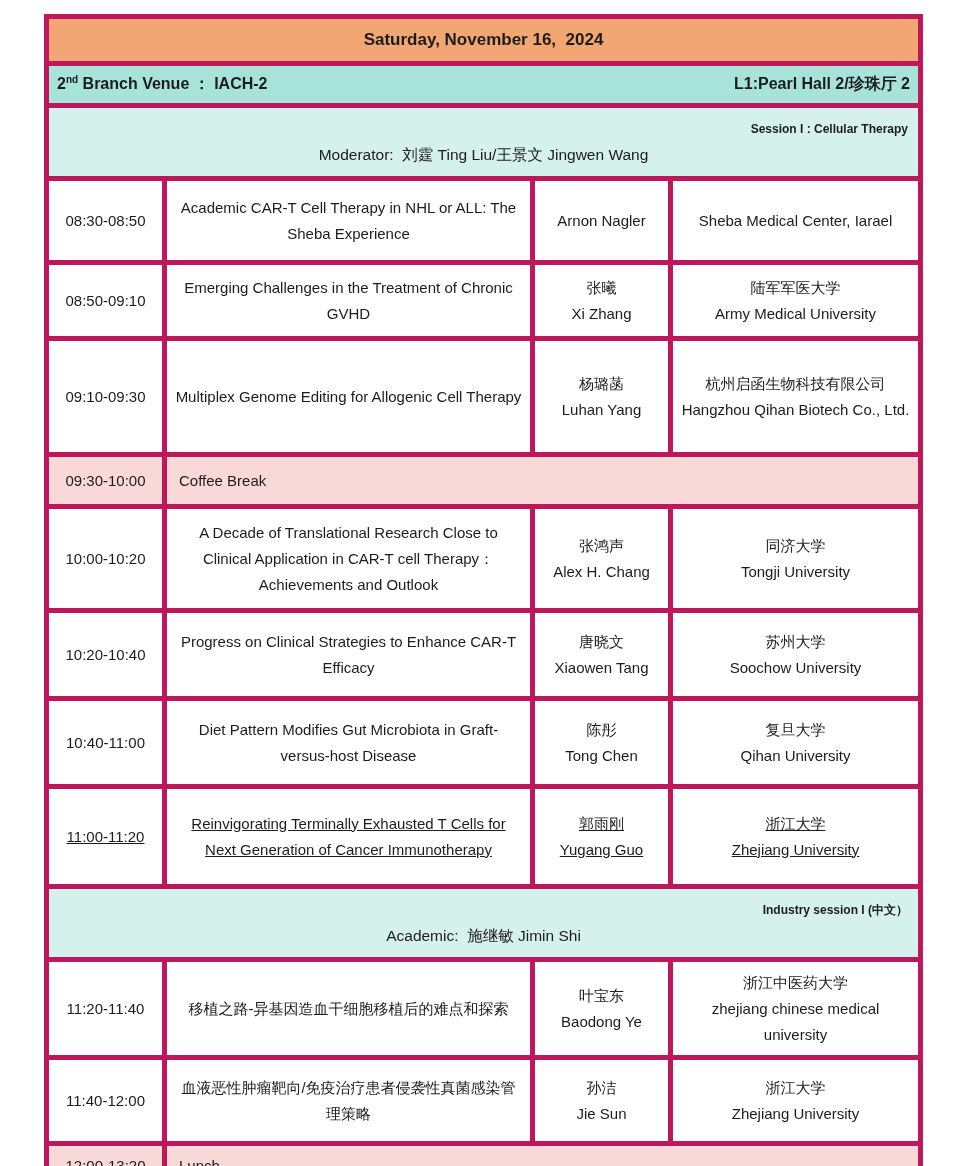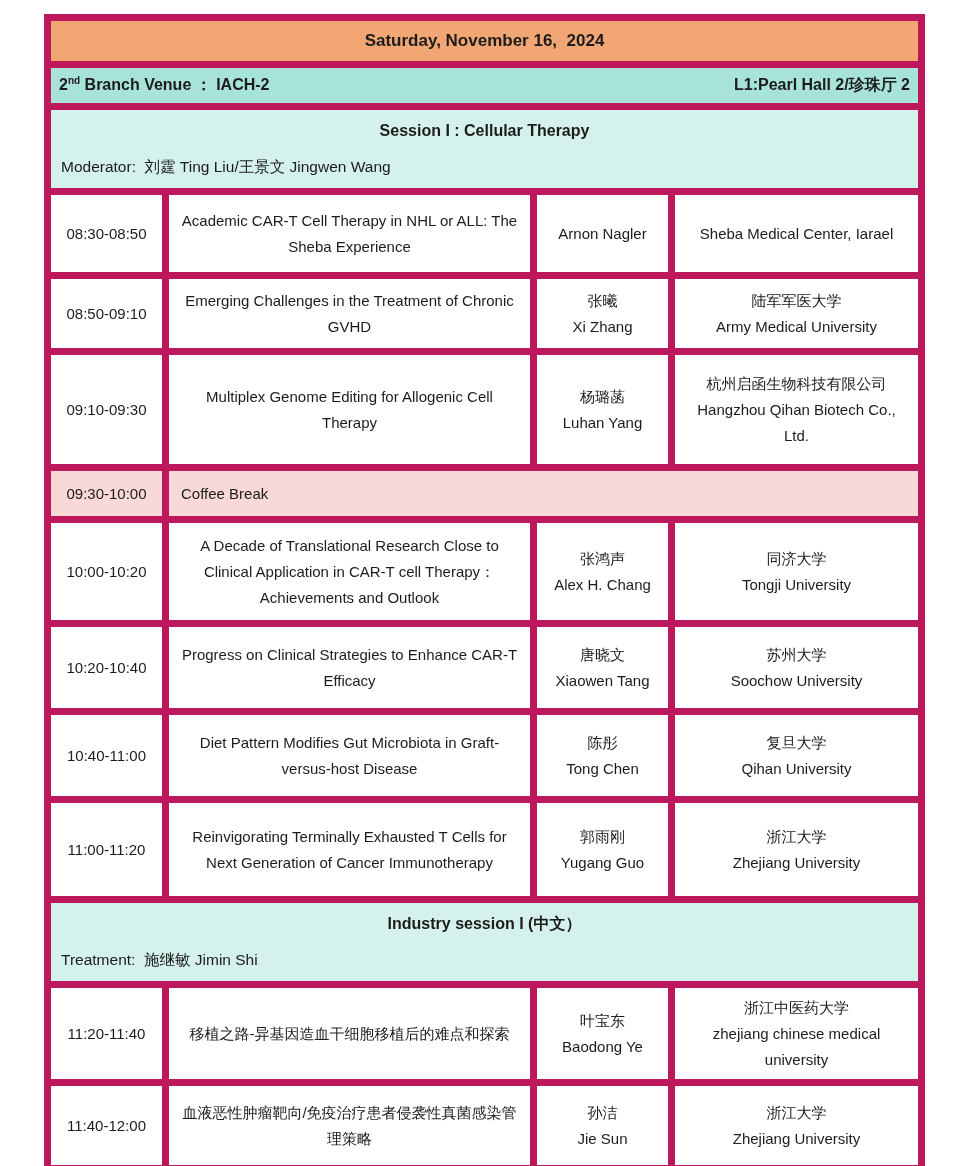--- a/index.html
+++ b/index.html
@@ -6,37 +6,37 @@
   body{
     width:960px;height:1166px;background:#ffffff;
     font-family:"Liberation Sans",sans-serif;color:#1c1c1c;
     -webkit-font-smoothing:antialiased;
   }
   .sheet{padding:14px 42px 0 44px;}
   table.program{
     border-collapse:collapse;width:874px;table-layout:fixed;
     border:2px solid #3f3f3f;
   }
-  td{border:7px solid #be185d;vertical-align:middle;padding:4px 8px;}
+  td{border:5px solid #be185d;vertical-align:middle;padding:4px 8px;}
   col.c-time{width:118px;}
   col.c-title{width:368px;}
   col.c-speaker{width:138px;}
   col.c-affil{width:250px;}
 
   .row-date td{
     background:#f1a673;text-align:center;font-weight:bold;
     font-size:17px;white-space:pre-wrap;
   }
   .row-venue td{background:#a8e3da;font-weight:bold;font-size:16px;}
   .venue-flex{display:flex;justify-content:space-between;align-items:center;}
   .venue-left{white-space:pre-wrap;}
   .venue-left sup{font-size:10px;vertical-align:super;}
   .row-section td{background:#d5f1ec;padding:8px 10px;}
-  .section-title{font-weight:bold;font-size:16px;text-align:center;line-height:26px;}
-  .section-moderator{font-size:15.5px;text-align:left;line-height:26px;white-space:pre-wrap;margin-top:10px;}
+  .section-title{font-weight:bold;font-size:12px;text-align:right;line-height:26px;}
+  .section-moderator{font-size:15.5px;text-align:center;line-height:26px;white-space:pre-wrap;}
   .row-moderator td{
     background:#d5f1ec;text-align:center;font-size:15.5px;white-space:pre-wrap;
   }
   .row-talk td{font-size:15px;line-height:26px;text-align:center;}
   .cell-time{white-space:nowrap;}
   .row-break td{background:#f9d8d8;font-size:15px;}
   .row-break .cell-break-label{text-align:left;padding-left:12px;}
   .row-break .cell-time{text-align:center;}
   .two-line div{min-height:0;}
 </style>
@@ -150,37 +150,37 @@
       <td class="two-line">
             <div>陈彤</div>
             <div>Tong Chen</div>
           </td>
       <td class="two-line">
             <div>复旦大学</div>
             <div>Qihan University</div>
           </td>
     </tr>
 
-    <tr class="row-talk" style="height:100px;">
+    <tr class="row-talk" style="height:100px;text-decoration:underline;">
       <td class="cell-time">11:00-11:20</td>
       <td>Reinvigorating Terminally Exhausted T Cells for Next Generation of Cancer Immunotherapy</td>
       <td class="two-line">
             <div>郭雨刚</div>
             <div>Yugang Guo</div>
           </td>
       <td class="two-line">
             <div>浙江大学</div>
             <div>Zhejiang University</div>
           </td>
     </tr>
 
     <tr class="row-section" style="height:66px;">
       <td colspan="4">
         <div class="section-title">Industry session I (中文）</div>
-        <div class="section-moderator">Treatment:  施继敏 Jimin Shi</div>
+        <div class="section-moderator">Academic:  施继敏 Jimin Shi</div>
       </td>
     </tr>
 
     <tr class="row-talk" style="height:98px;">
       <td class="cell-time">11:20-11:40</td>
       <td>移植之路-异基因造血干细胞移植后的难点和探索</td>
       <td class="two-line">
             <div>叶宝东</div>
             <div>Baodong Ye</div>
           </td>

